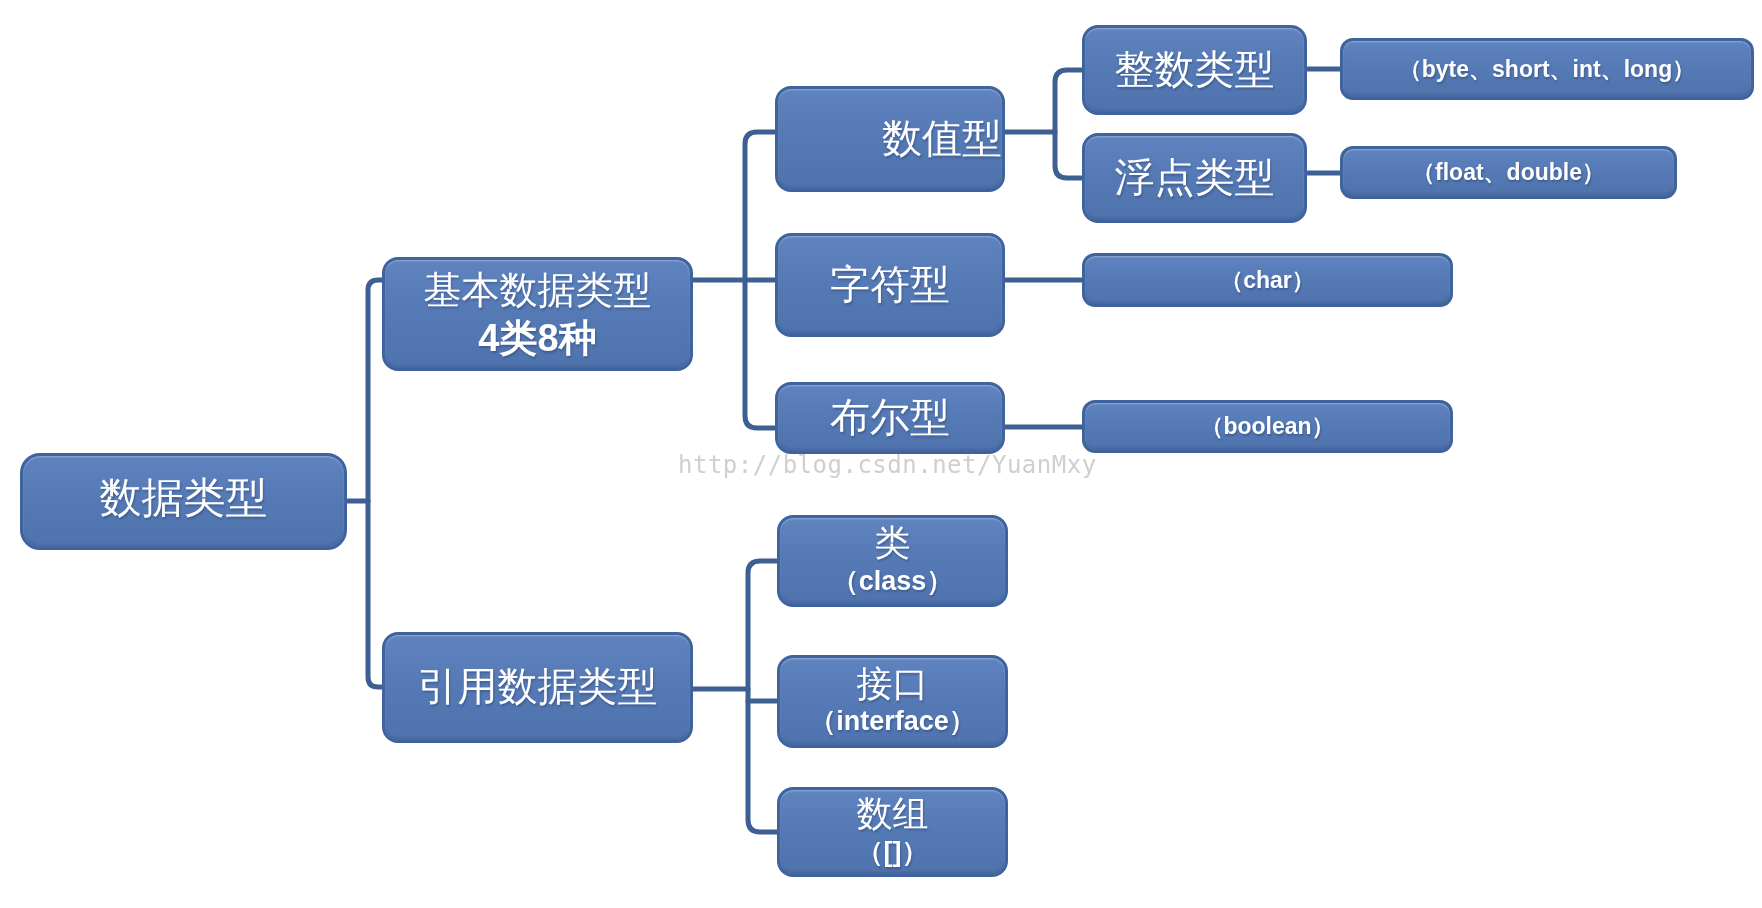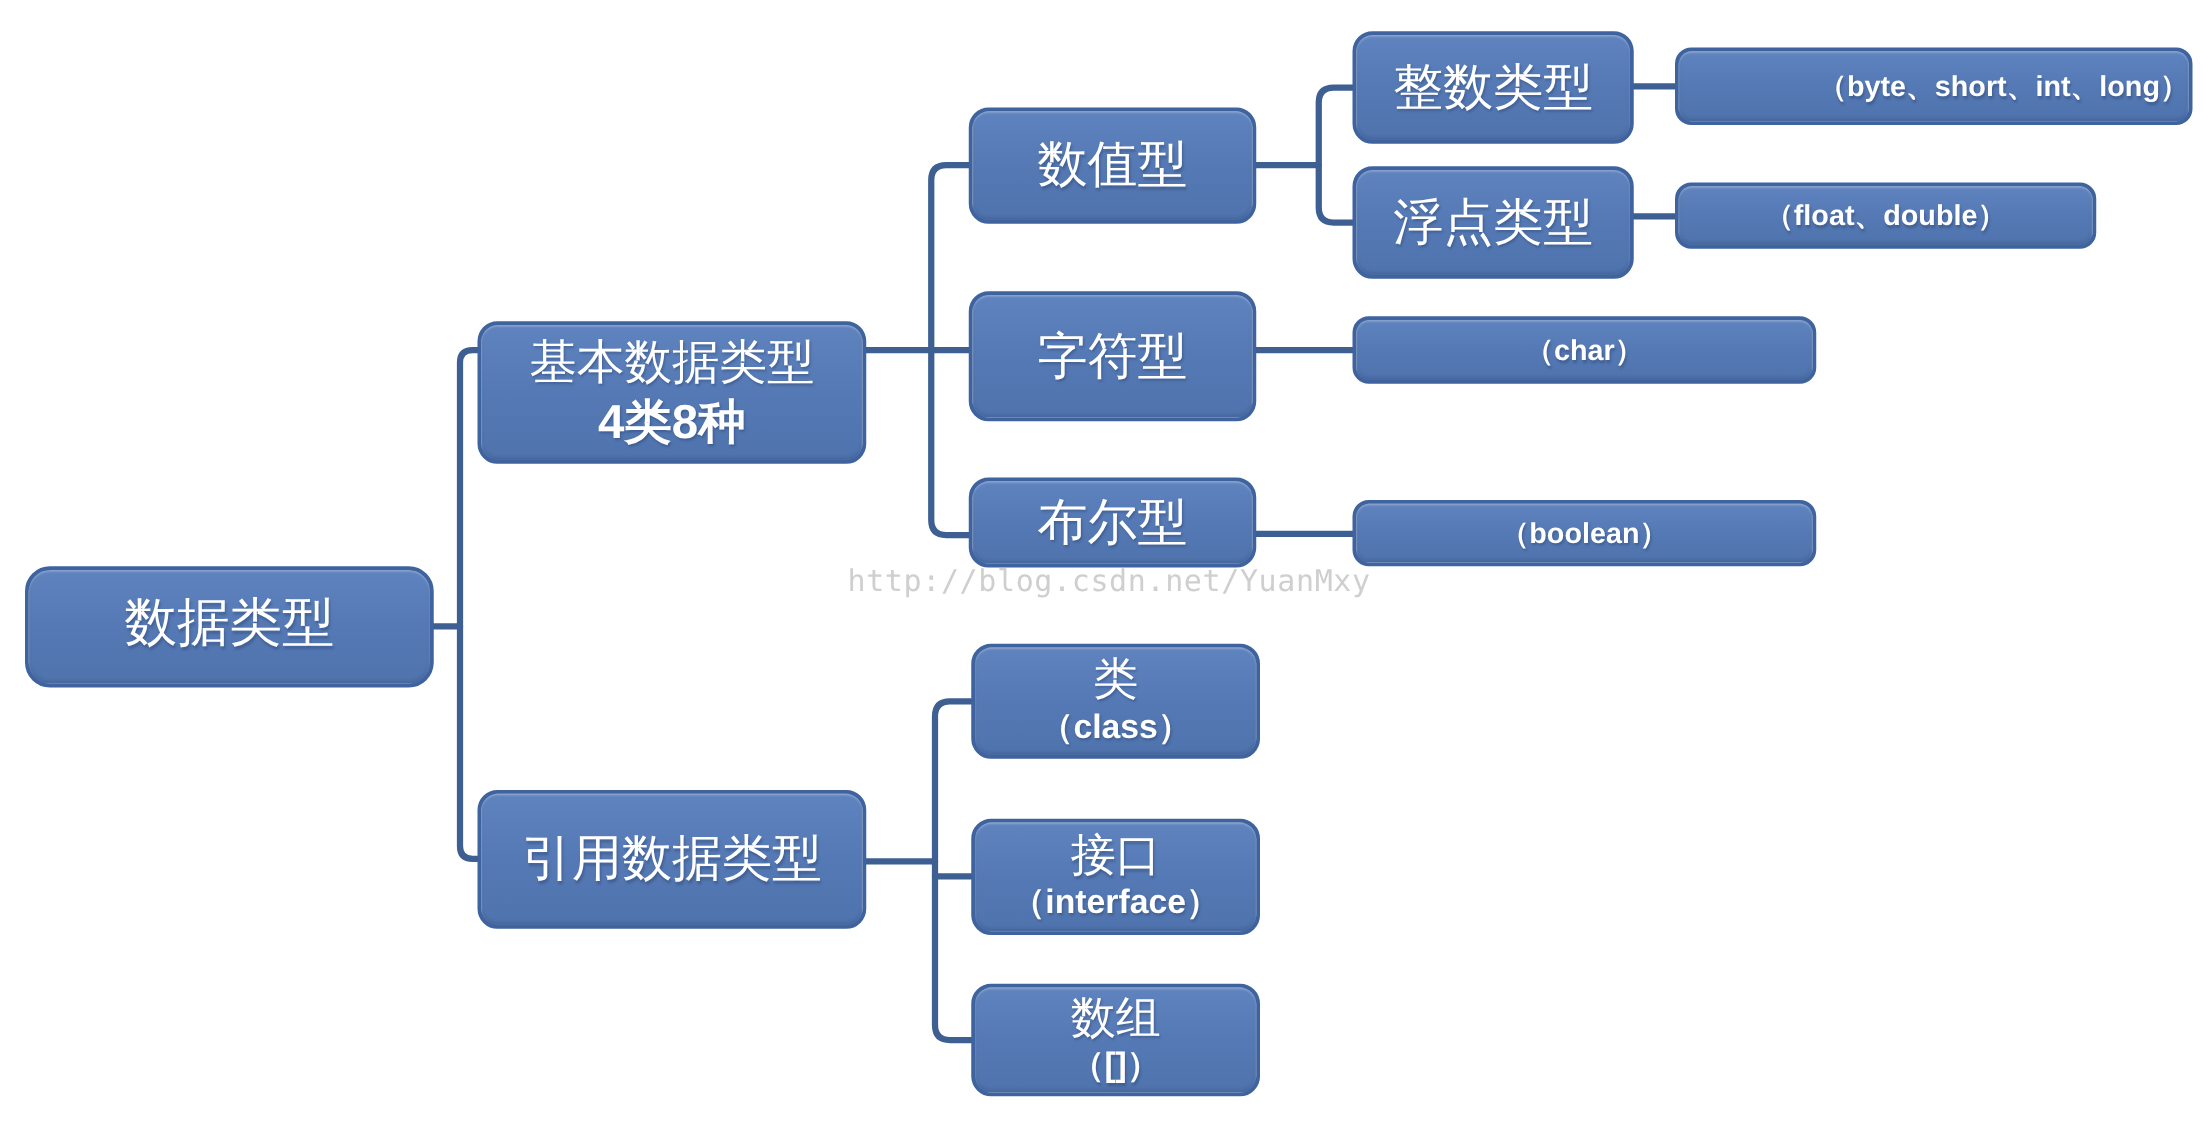--- a/index.html
+++ b/index.html
@@ -86,41 +86,41 @@
 
   <div class="node" style="left:382px; top:223px; width:311px; height:114px;margin-top:34px;">
     <span class="zh-two">基本数据类型</span>
     <span class="zh-sub-bold">4类8种</span>
   </div>
 
   <div class="node" style="left:382px; top:632px; width:311px; height:111px;">
     <span class="zh">引用数据类型</span>
   </div>
 
-  <div class="node" style="left:775px; top:86px; width:230px; height:93px;">
+  <div class="node" style="left:775px; top:86px; width:230px; height:106px;align-items:flex-end;">
     <span class="zh">数值型</span>
   </div>
 
   <div class="node" style="left:775px; top:233px; width:230px; height:104px;">
     <span class="zh">字符型</span>
   </div>
 
   <div class="node" style="left:775px; top:382px; width:230px; height:72px;">
     <span class="zh">布尔型</span>
   </div>
 
   <div class="node" style="left:1082px; top:25px; width:225px; height:90px;">
     <span class="zh">整数类型</span>
   </div>
 
   <div class="node" style="left:1082px; top:133px; width:225px; height:90px;">
     <span class="zh">浮点类型</span>
   </div>
 
-  <div class="node" style="left:1340px; top:38px; width:414px; height:62px; border-radius:13px;align-items:flex-end;">
+  <div class="node" style="left:1340px; top:38px; width:414px; height:62px; border-radius:13px;">
     <span class="detail">（byte、short、int、long）</span>
   </div>
 
   <div class="node" style="left:1340px; top:146px; width:337px; height:53px; border-radius:13px;">
     <span class="detail">（float、double）</span>
   </div>
 
   <div class="node" style="left:1082px; top:253px; width:371px; height:54px; border-radius:13px;">
     <span class="detail">（char）</span>
   </div>

